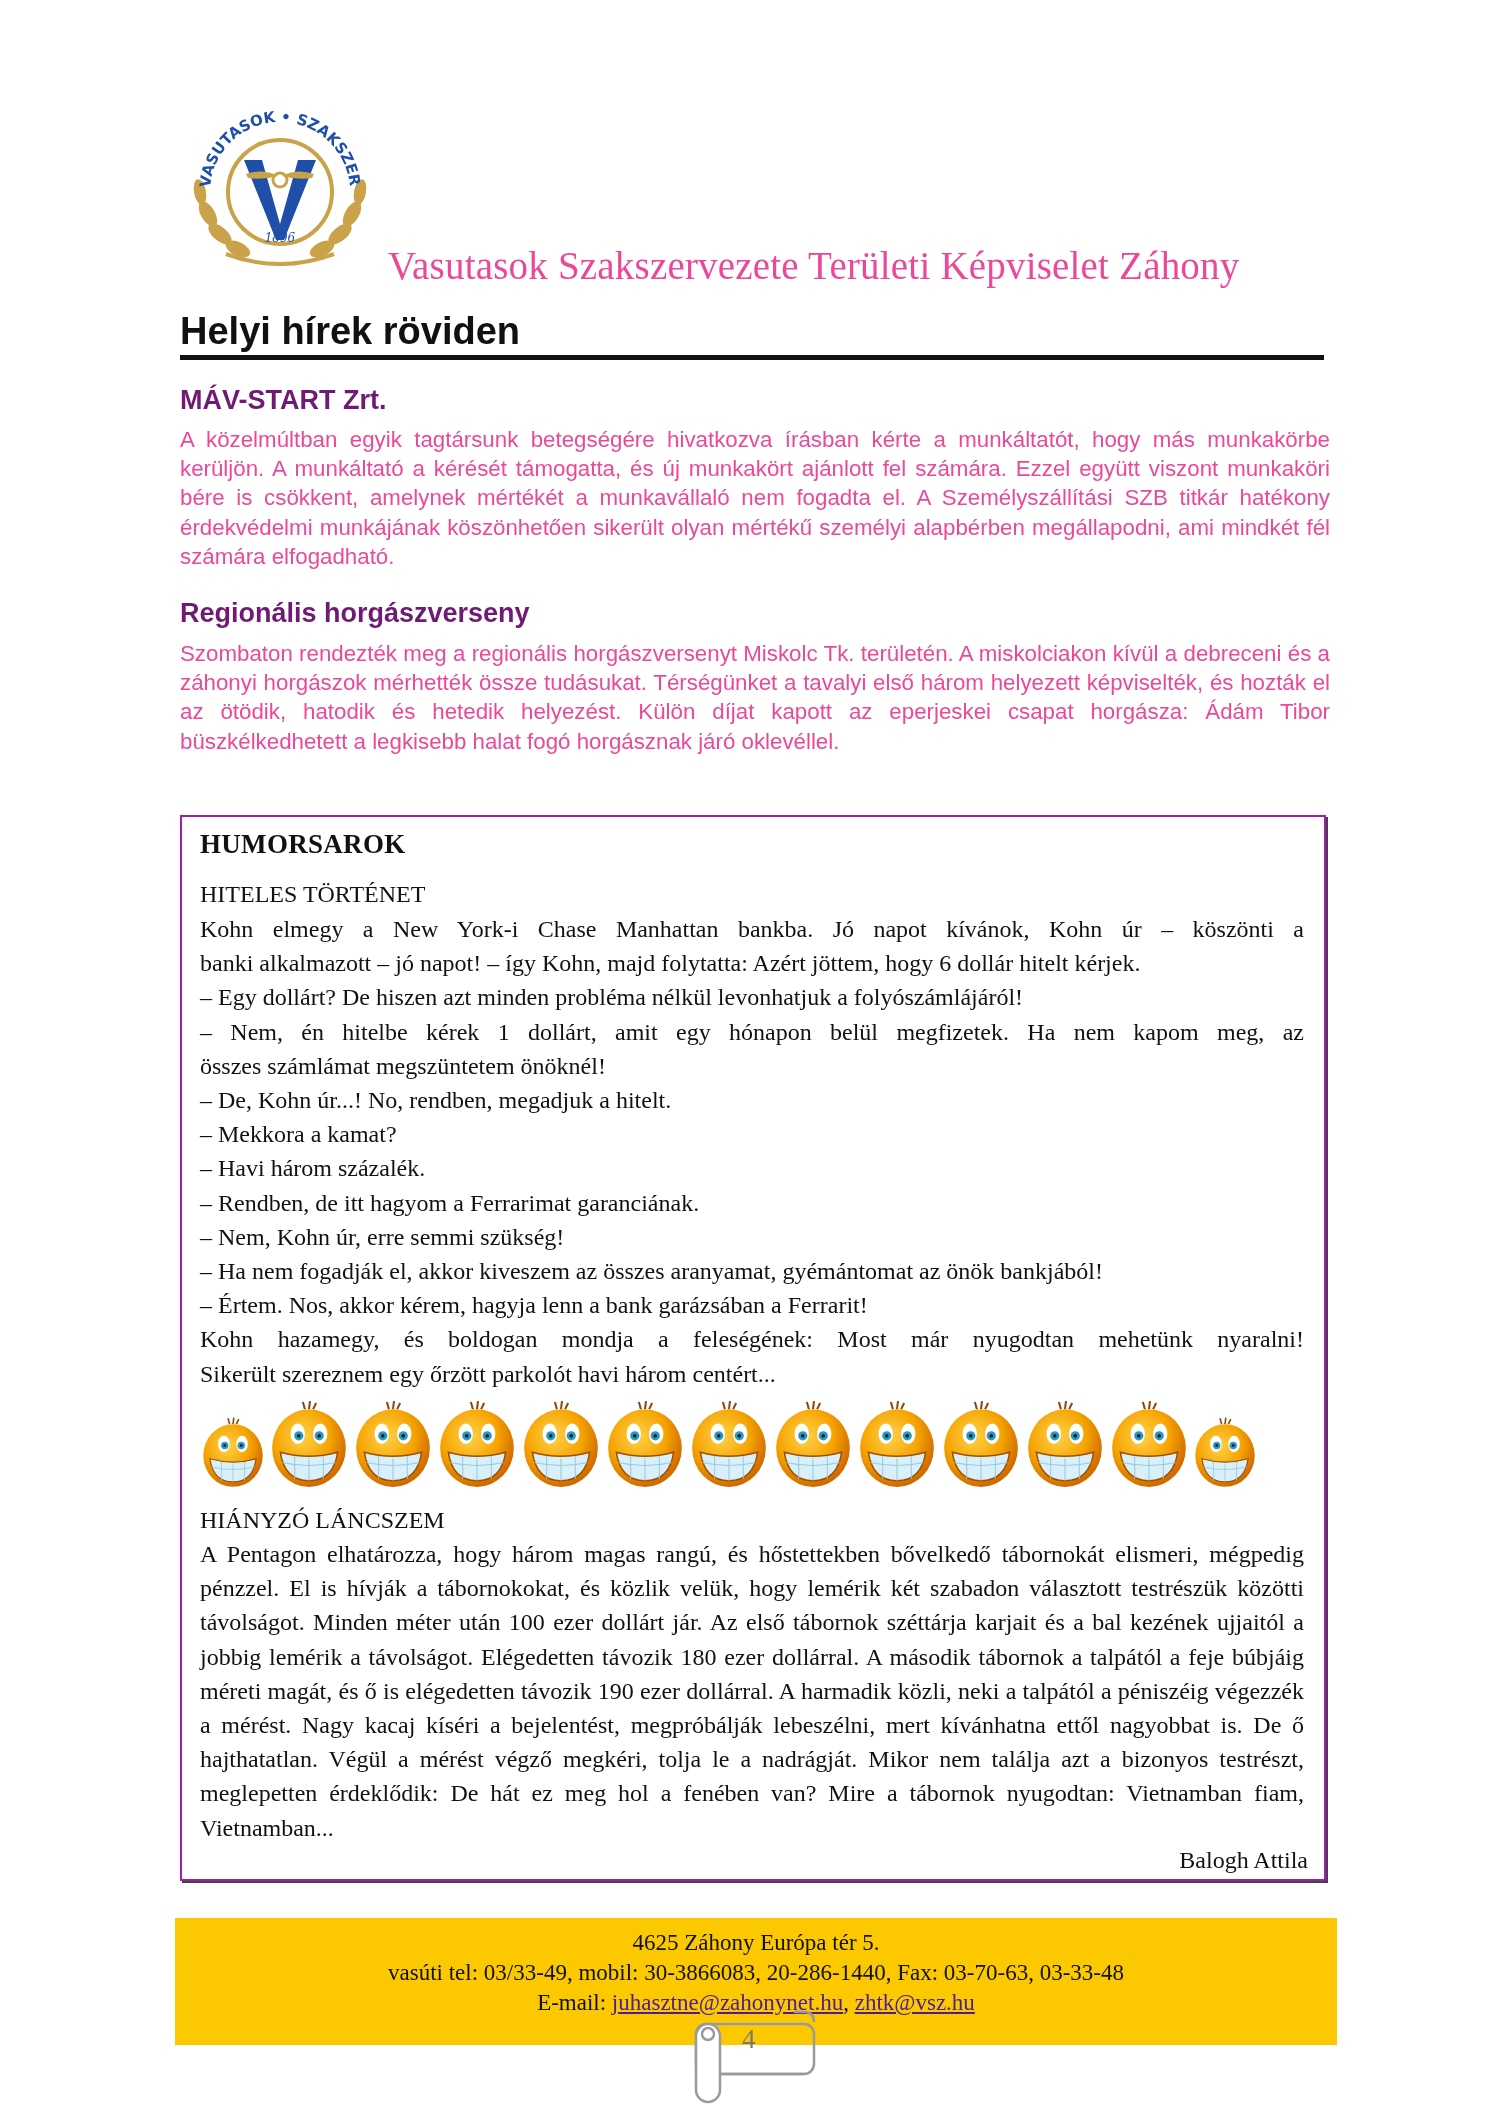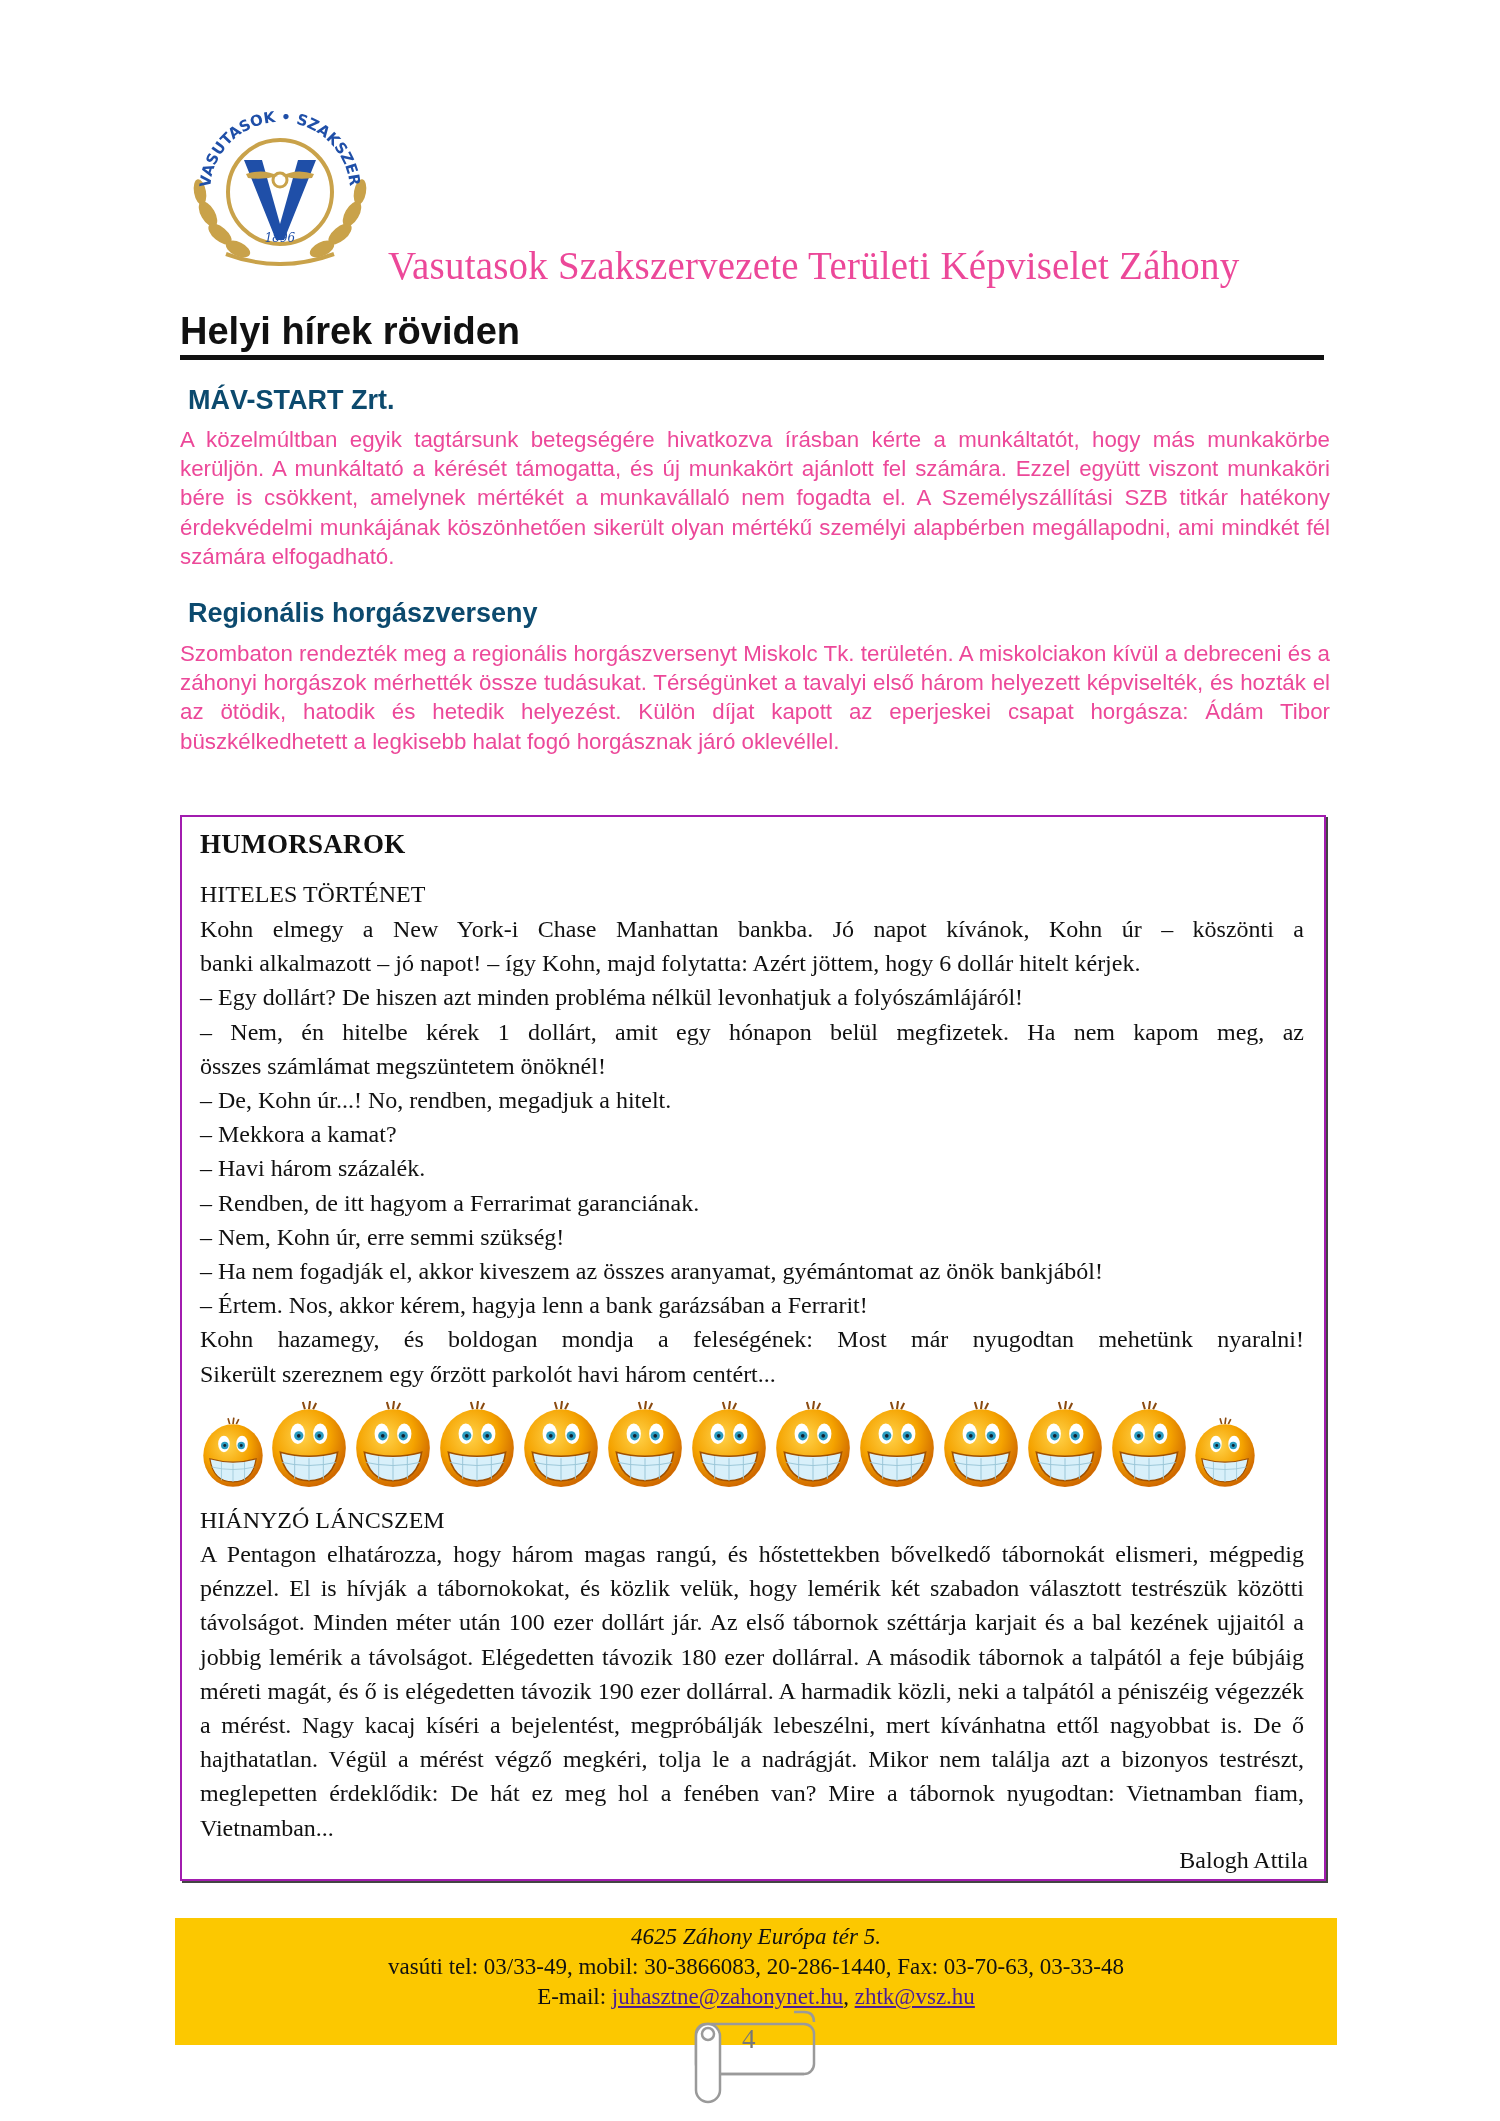--- a/index.html
+++ b/index.html
@@ -16,23 +16,22 @@
   .section-title {
     position: absolute; left: 180px; top: 310px;
     font-family: "Liberation Sans", sans-serif; font-weight: bold; font-size: 38px; color: #111;
     white-space: nowrap;
   }
   .title-rule { position: absolute; left: 180px; top: 355px; width: 1144px; height: 5px; background: #111; }
 
   
   .news-heading {
     position: absolute; left: 180px;
-    font-family: "Liberation Sans", sans-serif; font-weight: bold; font-size: 27px; color: #0c4a6e;
+    font-family: "Liberation Sans", sans-serif; font-weight: bold; font-size: 27px; color: #701a75;
     white-space: nowrap;
-    margin-left: 8px;
   }
   .news-body {
     position: absolute; left: 180px; width: 1150px;
     font-family: "Liberation Sans", sans-serif; font-size: 22.3px; line-height: 29.2px; color: #ec4899;
     text-align: justify;
   }
 
   
   .humor-box {
     position: absolute; left: 180px; top: 815px; width: 1142px; height: 1062px;
@@ -50,21 +49,21 @@
   .smiley-row { position: absolute; left: 18px; top: 582px; width: 1090px; height: 90px; display: flex; align-items: flex-end; gap: 2px; }
   .smiley { flex: 0 0 auto; }
 
   
   .footer {
     position: absolute; left: 175px; top: 1918px; width: 1162px; height: 127px;
     background: #fcc800;
     font-family: "Liberation Serif", serif; color: #111; text-align: center;
     font-size: 23px; line-height: 30px;
   }
-  .footer .line1 { padding-top: 4px; font-style: italic; }
+  .footer .line1 { padding-top: 10px; }
   .footer a { color: #4c1d95; text-decoration: underline; }
   .page-badge { position: absolute; left: 686px; top: 2008px; width: 140px; height: 100px; }
   .page-number {
     position: absolute; left: 742px; top: 2024px;
     font-family: "Liberation Serif", serif; font-size: 27px; color: #777;
   }
 </style>
 </head>
 <body>
 

